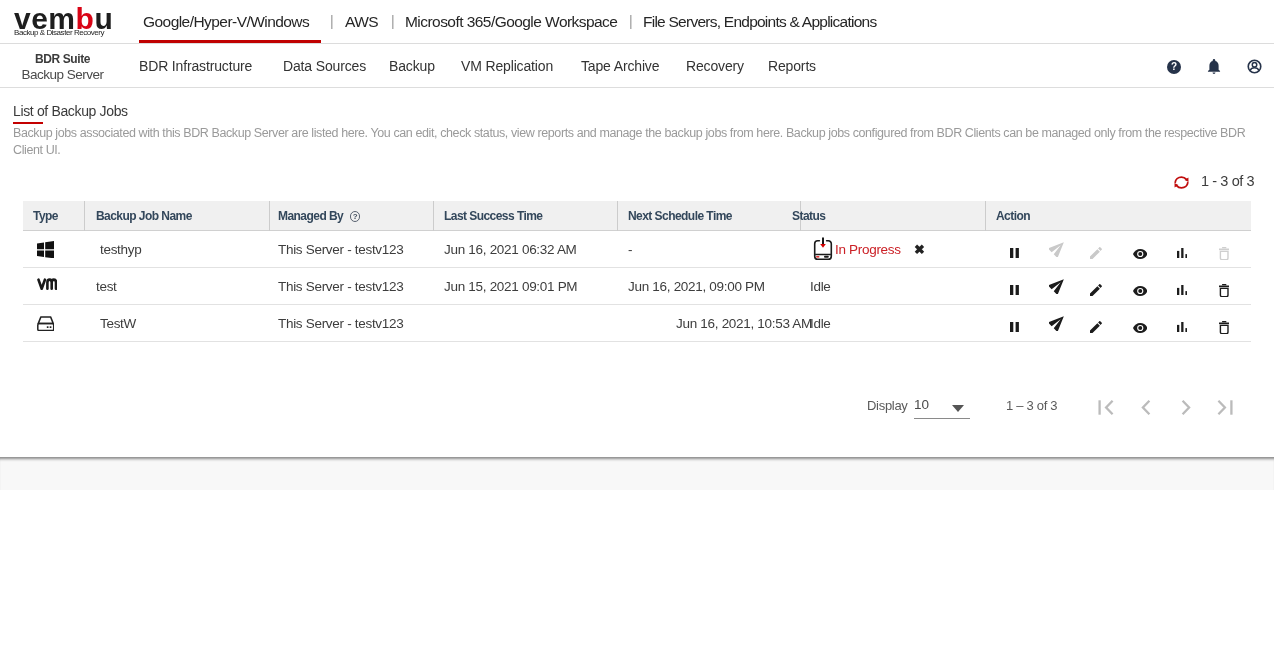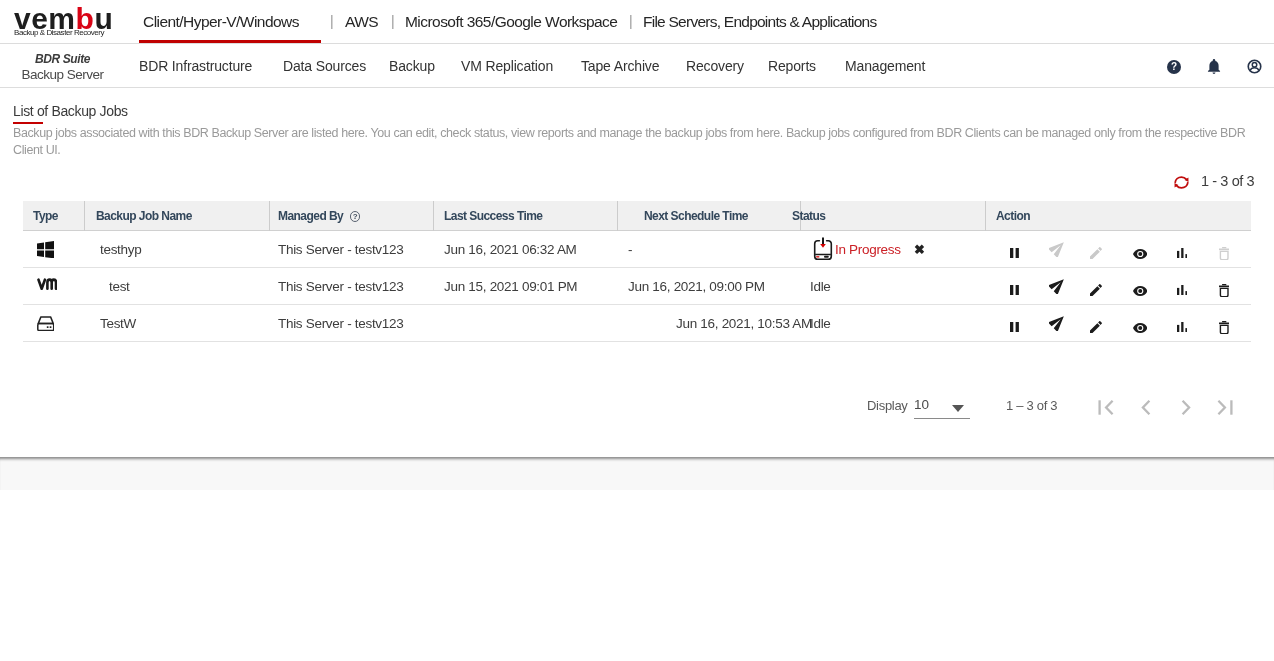--- a/index.html
+++ b/index.html
@@ -12,21 +12,21 @@
   .logo-word { position:absolute; left:14px; top:4px; font-size:30px; line-height:30px; font-weight:bold; color:#1e1e1e; letter-spacing:0.5px; }
   .logo-word .red { color:#d90416; }
   .logo-sub { position:absolute; left:14px; top:28px; font-size:8px; line-height:9px; font-weight:normal; color:#1e1e1e; letter-spacing:-0.45px; }
   .topnav { position:absolute; top:0; height:43px; line-height:43px; font-size:15.5px; color:#262626; letter-spacing:-0.55px; }
   .topnav.sep { color:#999; font-size:14px; letter-spacing:0; }
   #redline { position:absolute; left:139px; top:40px; width:182px; height:3px; background:#c00000; }
 
   
   #navbar2 { position:absolute; left:0; top:44px; width:1274px; height:44px; background:#fff; border-bottom:1px solid #ddd; }
   #bdrsuite { position:absolute; left:0px; top:53px; width:125px; text-align:center; }
-  #bdrsuite .l1 { font-size:12px; font-weight:bold; color:#3c3c3c; line-height:13px; letter-spacing:-0.4px;font-style:italic; }
+  #bdrsuite .l1 { font-size:12px; font-weight:bold; color:#3c3c3c; line-height:13px; letter-spacing:-0.4px; }
   #bdrsuite .l2 { font-size:13.5px; color:#4a4a4a; line-height:16px; letter-spacing:-0.5px; margin-top:1px; }
   .menu2 { position:absolute; top:44px; height:44px; line-height:44px; font-size:14px; color:#333; letter-spacing:-0.15px; }
 
   
   #h1 { position:absolute; left:13px; top:103.3px; font-size:14px; line-height:16px; color:#3a3a3a; letter-spacing:-0.35px; }
   #h1line { position:absolute; left:13px; top:121.6px; width:30px; height:2.8px; background:#c40000; }
   #desc { position:absolute; left:13px; top:125px; font-size:12.5px; line-height:17px; color:#9a9a9a; letter-spacing:-0.4px; }
 
   
   #refresh { position:absolute; left:1173px; top:174px; width:17px; height:17px; }
@@ -43,42 +43,41 @@
   .status-red { color:#cb2026; }
   #qmark { display:inline-block; width:10.5px; height:10.5px; line-height:9.5px; border:1px solid #5a6371; border-radius:50%; font-size:8px; font-weight:bold; color:#3e4a5a; text-align:center; vertical-align:1px; margin-left:4px; letter-spacing:0; }
 </style>
 </head>
 <body>
 <div id="page">
 
   <div id="topbar"></div>
   <div class="logo-word">vem<span class="red">b</span>u</div>
   <div class="logo-sub">Backup &amp; Disaster Recovery</div>
-  <div class="topnav" style="left:143px;">Client/Hyper-V/Windows</div>
+  <div class="topnav" style="left:143px;">Google/Hyper-V/Windows</div>
   <div class="topnav sep" style="left:330px;">|</div>
   <div class="topnav" style="left:345px;">AWS</div>
   <div class="topnav sep" style="left:391px;">|</div>
   <div class="topnav" style="left:405px;">Microsoft 365/Google Workspace</div>
   <div class="topnav sep" style="left:629px;">|</div>
   <div class="topnav" style="left:643px; letter-spacing:-0.75px;">File Servers, Endpoints &amp; Applications</div>
   <div id="redline"></div>
 
   <div id="navbar2"></div>
   <div id="bdrsuite">
       <div class="l1">BDR Suite</div>
       <div class="l2">Backup Server</div>
     </div>
   <div class="menu2" style="left:139px;">BDR Infrastructure</div>
   <div class="menu2" style="left:283px;">Data Sources</div>
   <div class="menu2" style="left:389px;">Backup</div>
   <div class="menu2" style="left:581px;">Tape Archive</div>
   <div class="menu2" style="left:461px;">VM Replication</div>
   <div class="menu2" style="left:686px;">Recovery</div>
   <div class="menu2" style="left:768px;">Reports</div>
-  <div class="menu2" style="left:845px;">Management</div>
   <svg class="icn" style="left:1167px; top:60px;" width="14" height="14" viewBox="0 0 14 14">
       <circle cx="7" cy="7" r="7" fill="#26334a"></circle>
       <text x="7" y="10.4" text-anchor="middle" font-size="10" font-weight="bold" fill="#fff" font-family="Liberation Sans, sans-serif">?</text>
     </svg>
   <svg class="icn" style="left:1207px; top:59px;" width="14" height="15" viewBox="0 0 24 26">
       <path d="M12 26c1.4 0 2.5-1.1 2.5-2.5h-5C9.5 24.9 10.6 26 12 26zm8-7.5v-7c0-3.9-2.1-7.1-5.7-8v-.9C14.3 1.2 13.3 0 12 0S9.7 1.2 9.7 2.6v.9C6.1 4.4 4 7.6 4 11.5v7l-2.5 2.5v1.3h21v-1.3L20 18.5z" fill="#26334a"></path>
     </svg>
   <svg class="icn" style="left:1247px; top:59px;" width="15" height="15" viewBox="0 0 24 24" fill="none" stroke="#26334a">
       <circle cx="12" cy="12" r="10" stroke-width="2.6"></circle>
       <circle cx="12" cy="9.2" r="3.6" stroke-width="2.4"></circle>
@@ -101,21 +100,21 @@
   <div class="hsep" style="left:84px;"></div>
   <div class="hsep" style="left:269px;"></div>
   <div class="hsep" style="left:433px;"></div>
   <div class="hsep" style="left:617px;"></div>
   <div class="hsep" style="left:800px;"></div>
   <div class="hsep" style="left:985px;"></div>
   <div class="hlabel" style="left:33px;">Type</div>
   <div class="hlabel" style="left:96px;">Backup Job Name</div>
   <div class="hlabel" style="left:278px;">Managed By <span id="qmark">?</span></div>
   <div class="hlabel" style="left:444px;">Last Success Time</div>
-  <div class="hlabel" style="left:644px;">Next Schedule Time</div>
+  <div class="hlabel" style="left:628px;">Next Schedule Time</div>
   <div class="hlabel" style="left:792px;">Status</div>
   <div class="hlabel" style="left:996px;">Action</div>
 
   <div class="row" id="row1" style="top:231px; height:37.3px;"></div>
   <div class="row" id="row2" style="top:268.3px; height:36.6px;"></div>
   <div class="row" id="row3" style="top:304.9px; height:36.8px;"></div>
 
   <svg class="icn" style="left:36.7px; top:240.5px;" width="17.4" height="17.4" viewBox="0 0 17.4 17.4">
     <polygon points="0,2.4 7,1.5 7,8.2 0,8.2" fill="#111"></polygon>
     <polygon points="8.2,1.3 17.4,0 17.4,8.2 8.2,8.2" fill="#111"></polygon>
@@ -134,21 +133,21 @@
     <line x1="10" y1="0.6" x2="10" y2="7.4" stroke="#1a1a1a" stroke-width="2"></line>
     <polygon points="7.2,7 12.8,7 10,10.8" fill="#d40000"></polygon>
   </svg>
   <div class="cell status-red" style="left:835px; top:231px;">In Progress</div>
   <div class="cell" style="left:914px; top:231px; font-weight:bold; font-size:13px; color:#222; letter-spacing:0;">✖</div>
 
   <svg class="icn" style="left:36.5px; top:278.3px;" width="20" height="12.4" viewBox="0 0 20 12.4" fill="none" stroke="#1a1a1a" stroke-width="2.6" stroke-linecap="round" stroke-linejoin="round">
     <path d="M1.5 1.7 L4.7 10.7 L7.9 1.7"></path>
     <path d="M10.4 10.7 L10.4 4.4 C10.4 2.7 11.4 1.6 12.6 1.6 C13.8 1.6 14.7 2.7 14.7 4.4 L14.7 10.7 M14.7 4.4 C14.7 2.7 15.7 1.6 16.9 1.6 C18.1 1.6 19 2.7 19 4.4 L19 10.7"></path>
   </svg>
-  <div class="cell" style="left:109px; top:268px;">test</div>
+  <div class="cell" style="left:96px; top:268px;">test</div>
   <div class="cell" style="left:278px; top:268px;">This Server - testv123</div>
   <div class="cell" style="left:444px; top:268px;">Jun 15, 2021 09:01 PM</div>
   <div class="cell" style="left:628px; top:268px;">Jun 16, 2021, 09:00 PM</div>
   <div class="cell" style="left:810px; top:268px;">Idle</div>
 
   <svg class="icn" style="left:36.5px; top:315.5px;" width="17.5" height="15.5" viewBox="0 0 17.5 15.5" fill="none" stroke="#222" stroke-width="1.5">
     <path d="M3.9 0.9 L13.6 0.9 L16.3 7.6 L1.2 7.6 Z" stroke-linejoin="round"></path>
     <rect x="0.8" y="7.6" width="15.9" height="7" rx="1.4"></rect>
     <rect x="9.8" y="10.3" width="1.7" height="1.7" fill="#222" stroke="none"></rect>
     <rect x="12.7" y="10.3" width="1.7" height="1.7" fill="#222" stroke="none"></rect>

